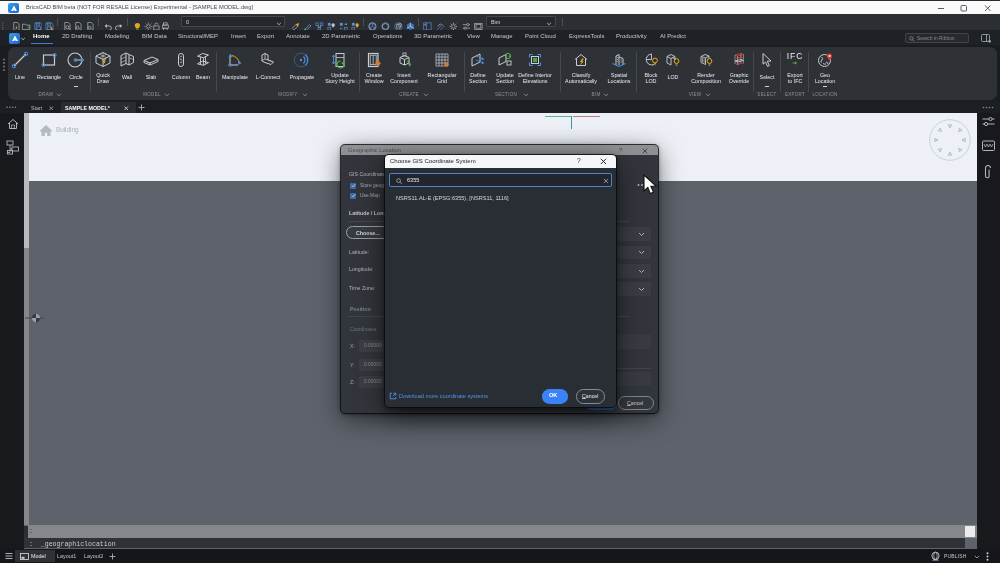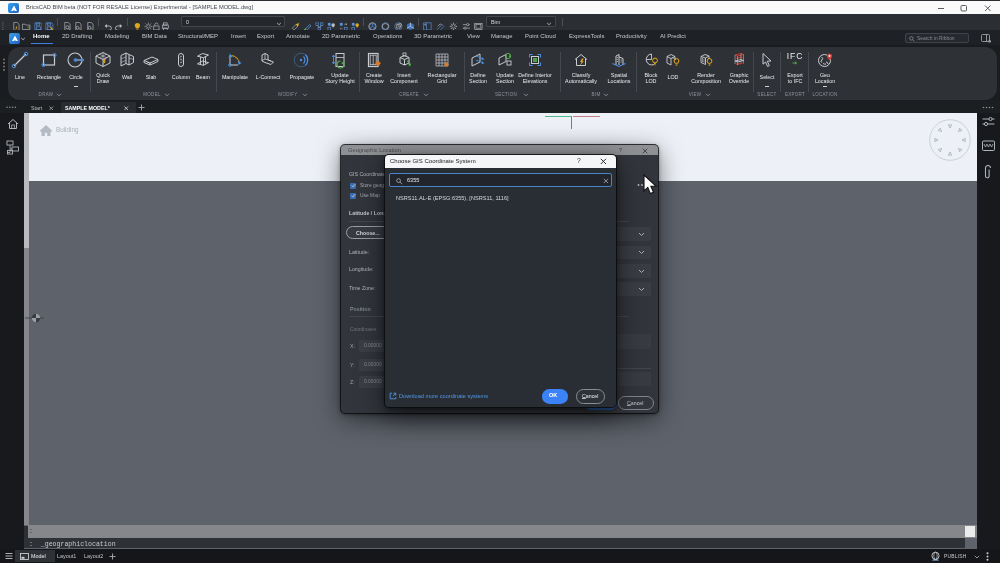--- a/index.html
+++ b/index.html
@@ -27,21 +27,21 @@
   .chev:before { content:""; position:absolute; left:0; top:0; width:3px; height:3px;
     border-right:1px solid #9ba0a6; border-bottom:1px solid #9ba0a6; transform:rotate(45deg) scale(.8); }
 
   
   #rtabs { position:absolute; left:0; top:30px; width:1000px; height:15px; background:#1e2125; }
   .rtab { position:absolute; top:3px; font-size:7px; color:#c6c9ce; white-space:nowrap; transform:scale(0.85); transform-origin:0 0; }
   .rtab.act { color:#ffffff; font-weight:bold; }
 
   
   #ribbon { position:absolute; left:0; top:45px; width:1000px; height:56px; background:#1a1c20; }
-  #rpanel { position:absolute; left:8px; top:2px; width:989px; height:52.5px; background:#2e3136; border-radius:12px; }
+  #rpanel { position:absolute; left:8px; top:2px; width:989px; height:52.5px; background:#2e3136; border-radius:7px; }
   .cell { position:absolute; top:0; text-align:center; }
   .cell .ic { position:absolute; left:50%; transform:translateX(-50%); top:3px; }
   .lbl { position:absolute; top:26.5px; left:50%; width:120px; margin-left:-60px; text-align:center;
     font-size:6.7px; line-height:6.5px; color:#e9ebee; transform:scale(0.8); transform-origin:50% 0; white-space:nowrap;}
   .gsep { position:absolute; top:5px; width:1px; height:40px; background:#45494f; }
   .glbl { position:absolute; top:43.5px; font-size:6px; color:#8f949b; letter-spacing:0.4px; transform:scale(0.75); transform-origin:50% 50%; white-space:nowrap; width:120px; text-align:center; margin-left:-60px;}
   .ddash { position:absolute; top:39px; width:4px; height:1px; background:#cfd3d7; left:50%; margin-left:-2px; }
 
   
   #dtabs { position:absolute; left:0; top:101px; width:1000px; height:12px; background:#1c1f22; }

